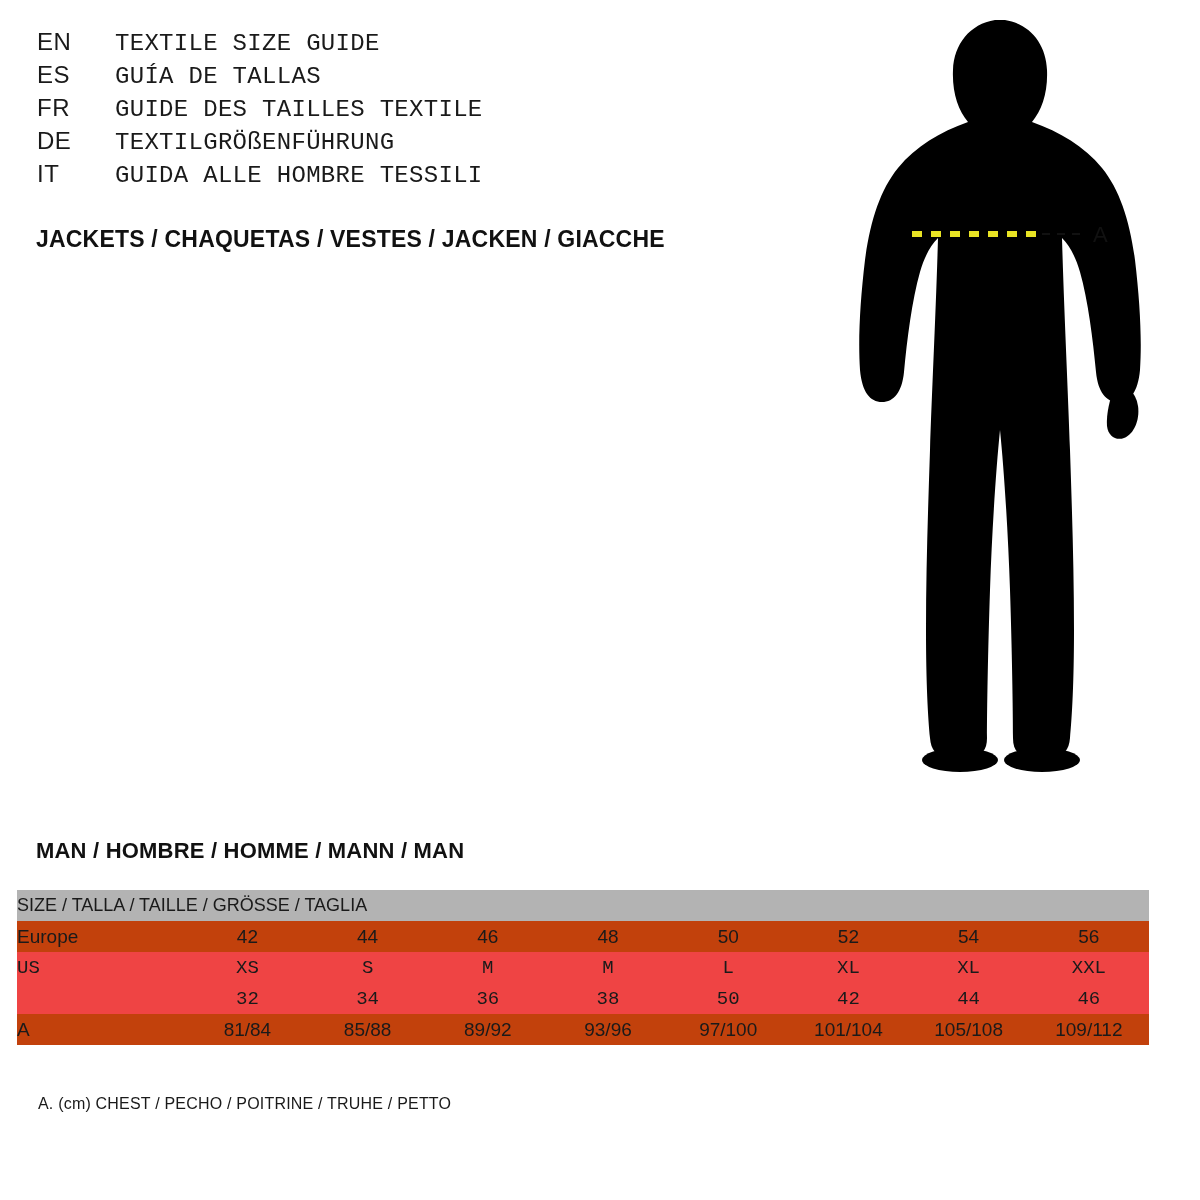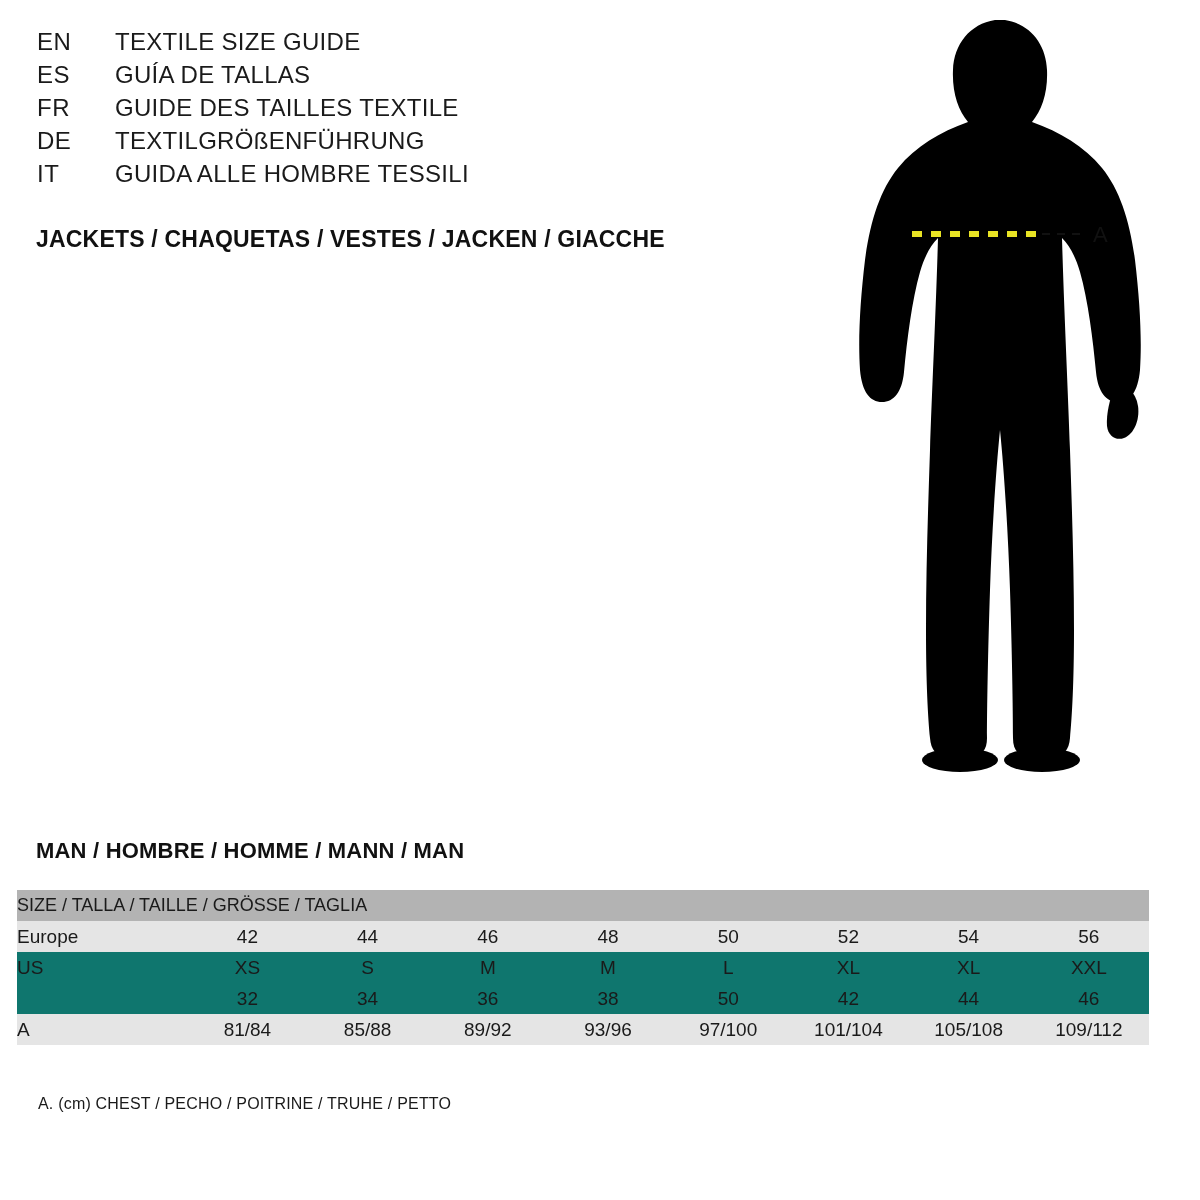--- a/index.html
+++ b/index.html
@@ -31,20 +31,21 @@
   .lang-code {
     width: 78px;
     font-size: 24px;
     letter-spacing: 0.5px;
     color: #1a1a1a;
   }
   .lang-text {
     font-size: 24px;
     letter-spacing: 0.3px;
     color: #1a1a1a;
+    font-family: Liberation Mono, monospace;
   }
 
   .cat-block {
     position: absolute;
     left: 36px;
     top: 222px;
     width: 760px;
   }
   .cat-line {
     font-size: 23px;
@@ -105,24 +106,25 @@
     padding: 0;
     height: 31px;
     vertical-align: middle;
   }
   .row-header td {
     background: #b3b3b3;
     font-size: 18px;
     height: 32px;
   }
   .row-shade td {
-    background: #0f766e;
+    background: #ef4444;
+    font-family: Liberation Mono, monospace;
   }
   .row-plain td {
-    background: #e5e5e5;
+    background: #c2410c;
   }
   .cell-label {
     padding-left: 10px;
     text-align: left;
     width: 170px;
   }
   .cell-val {
     text-align: center;
     width: 120px;
   }

